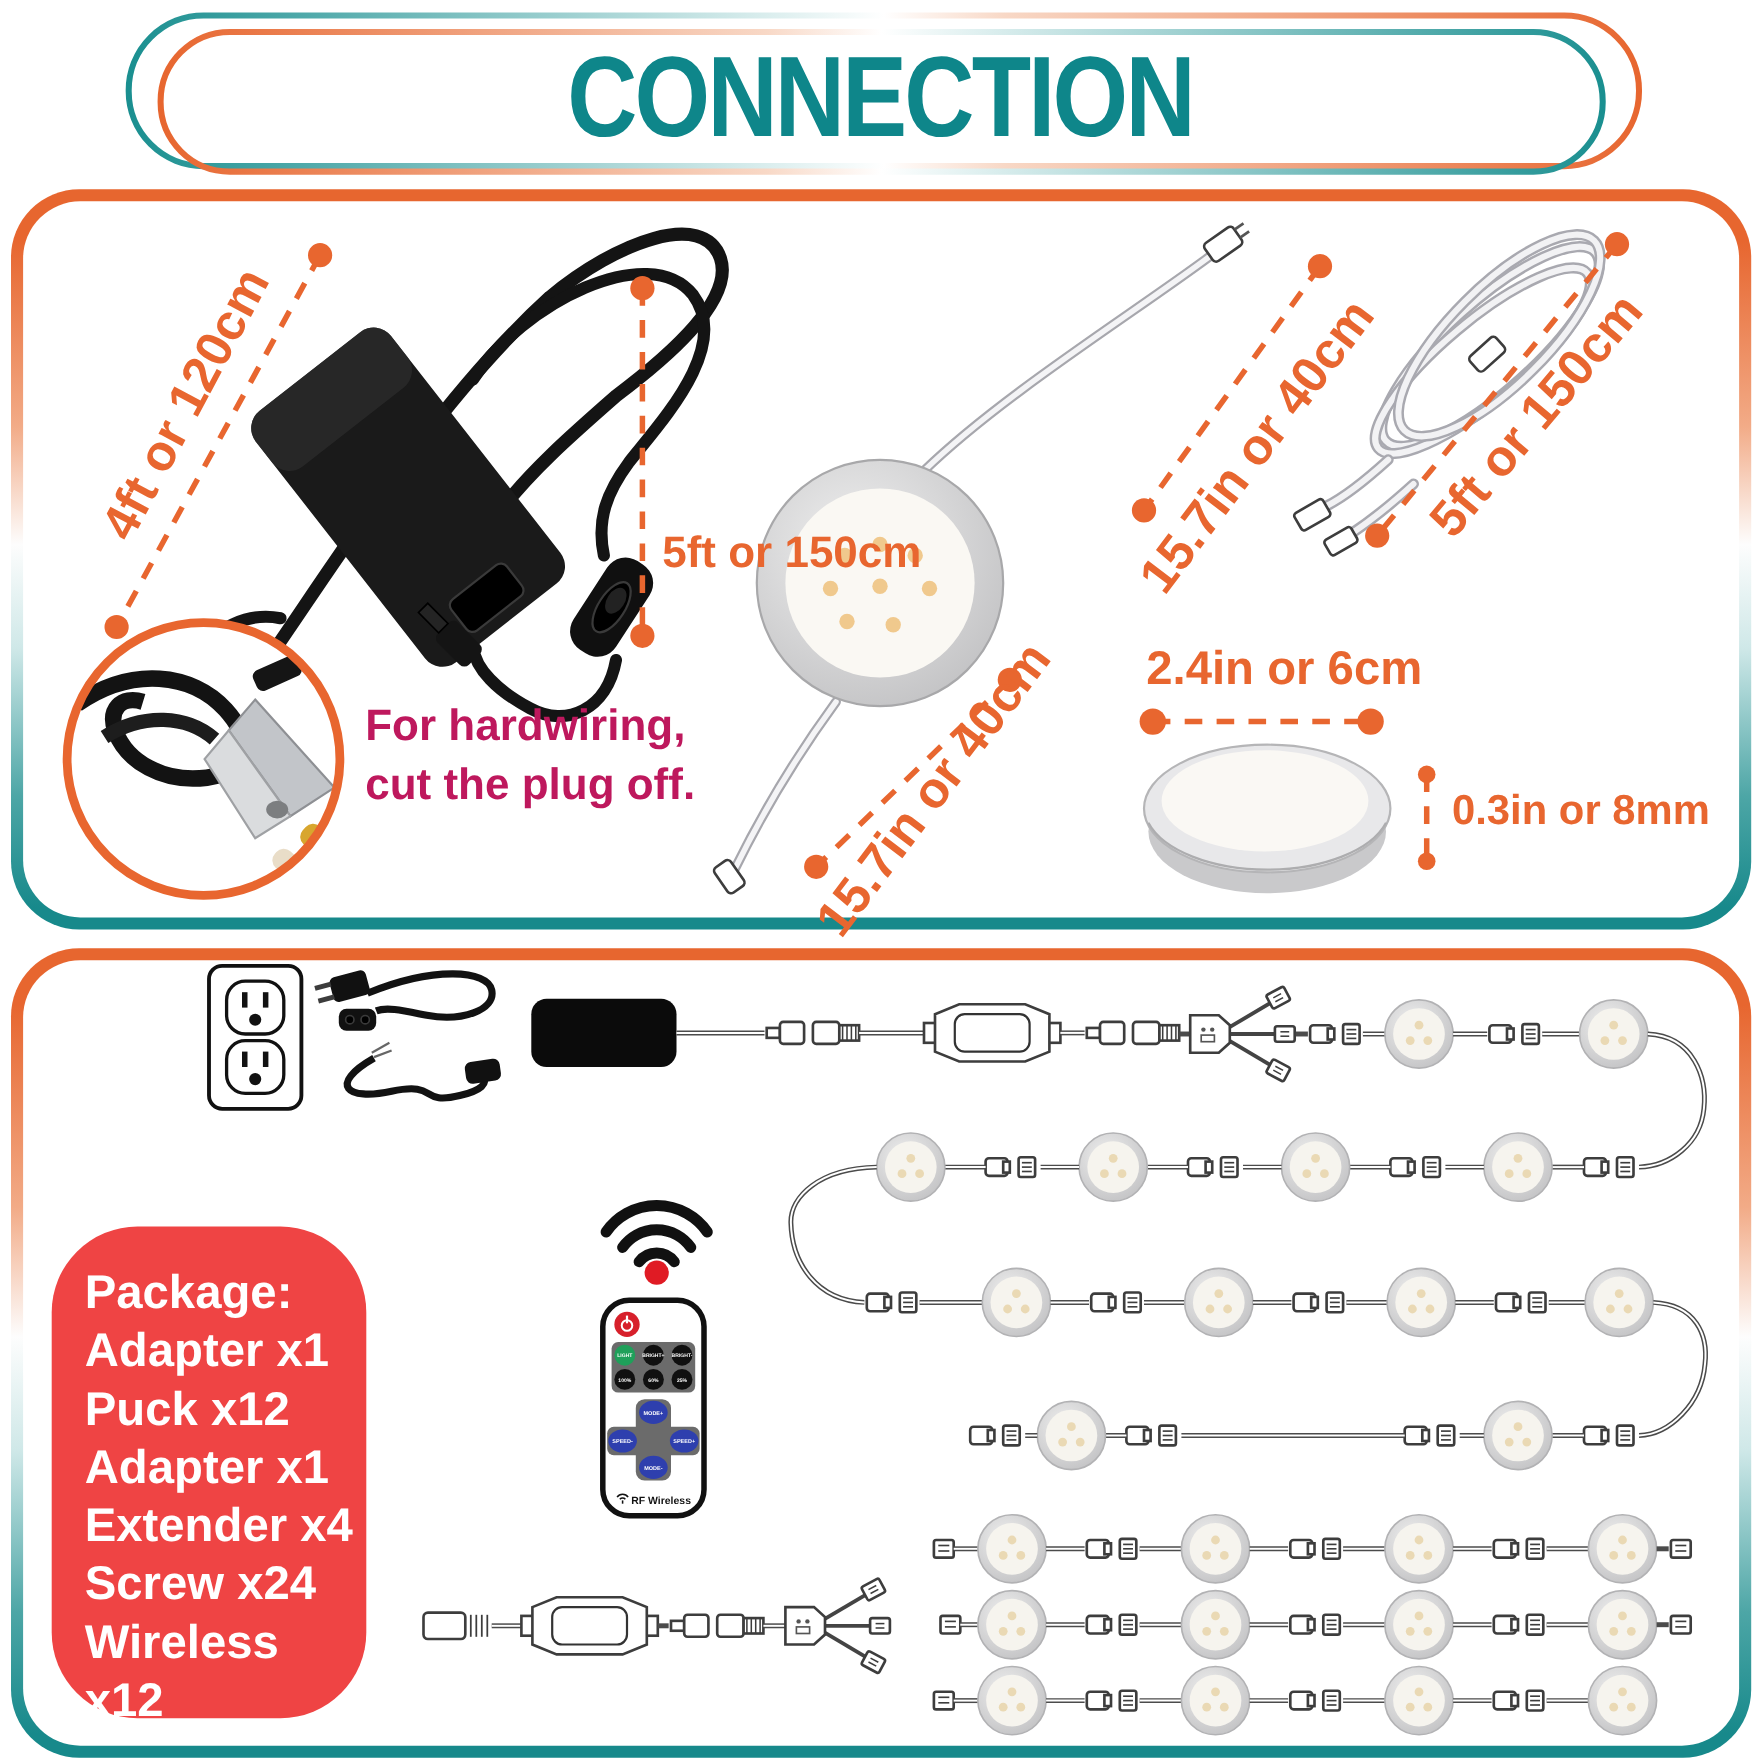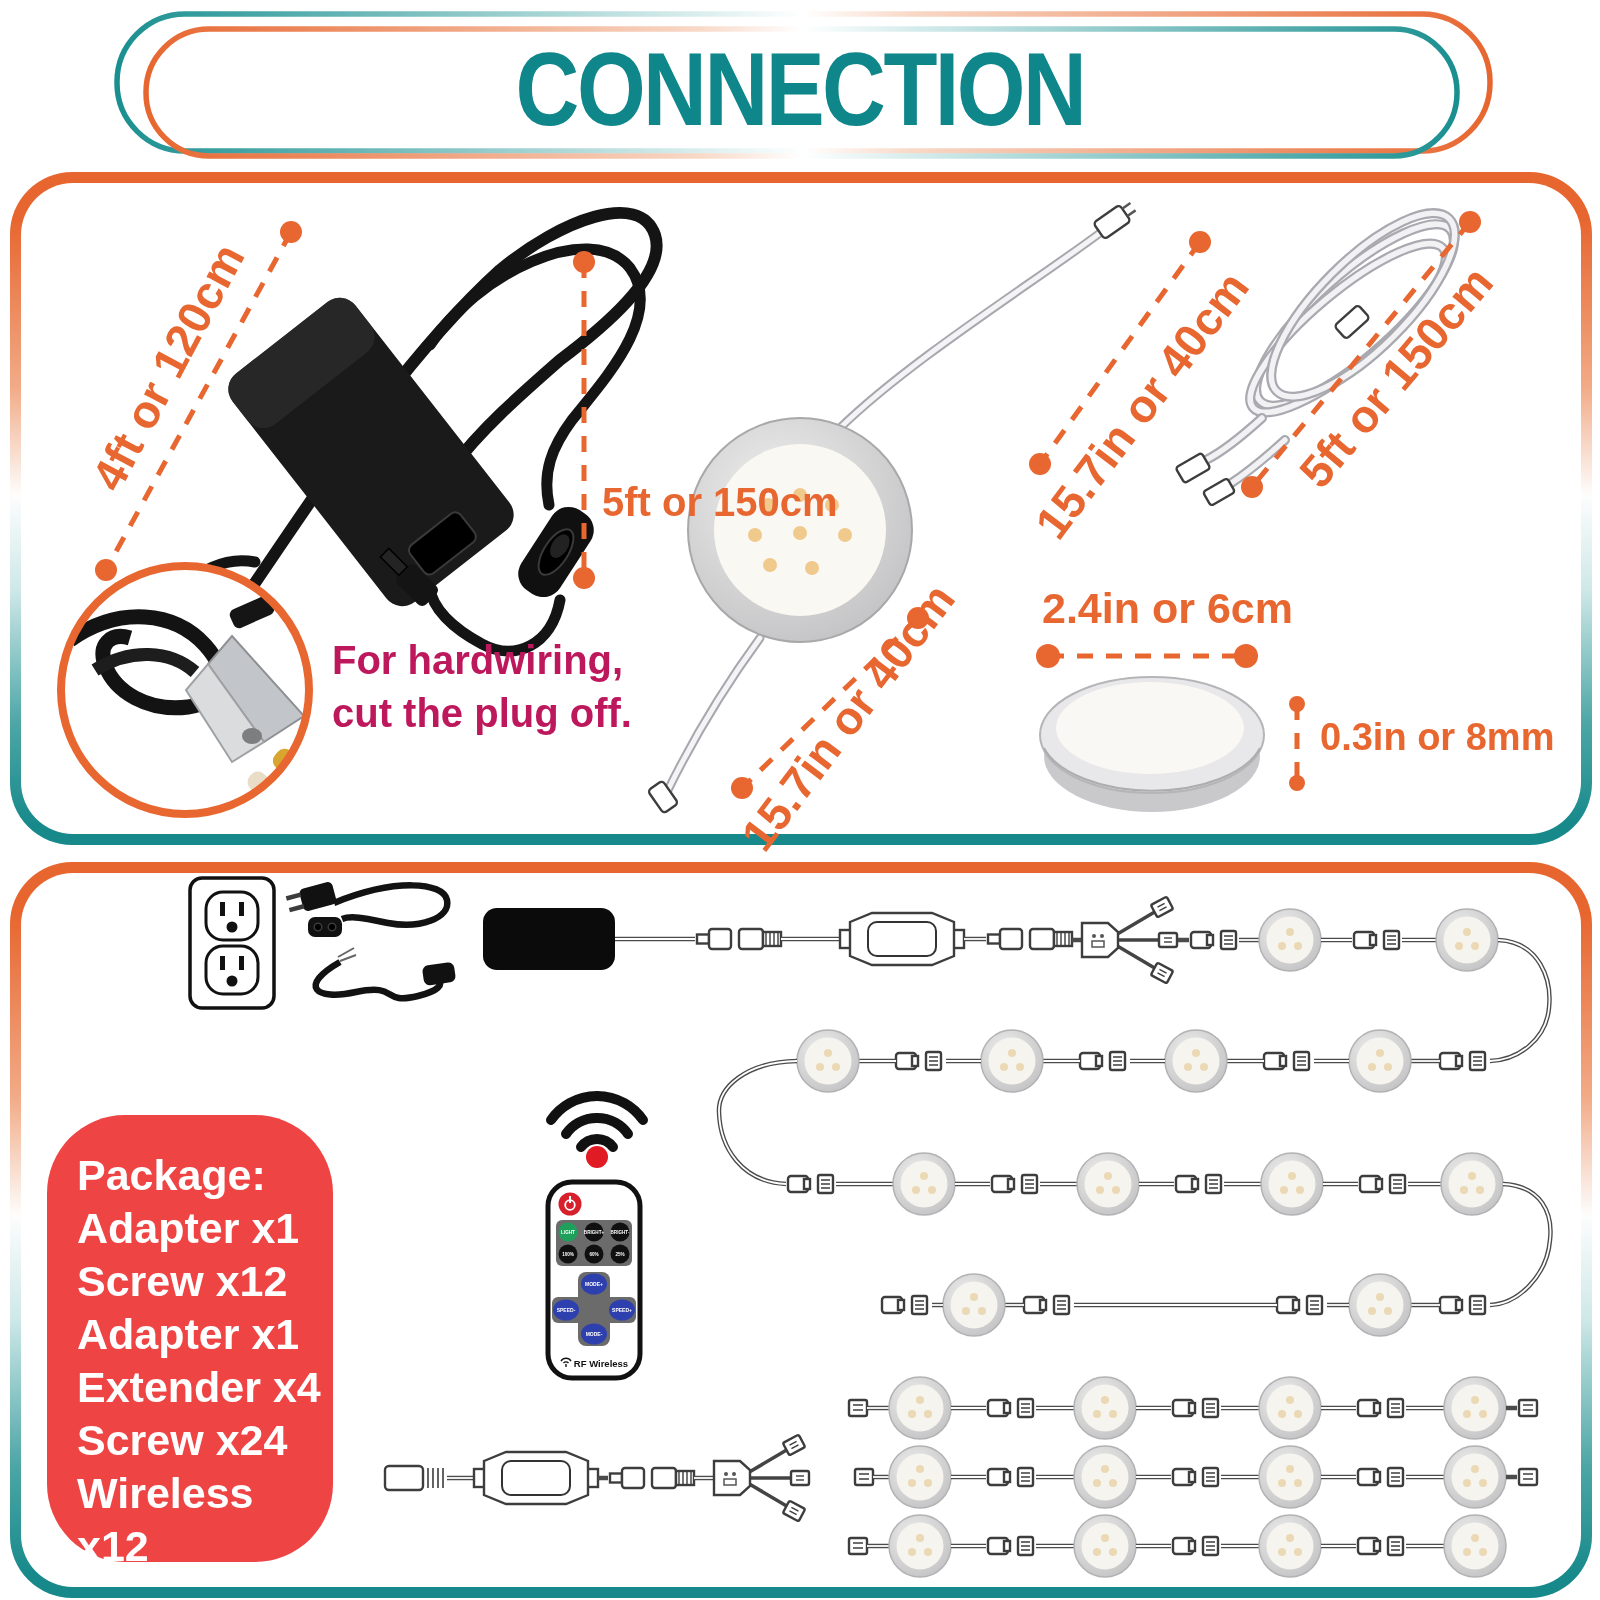--- a/index.html
+++ b/index.html
@@ -556,18 +556,18 @@
 <div class="dim" style="left:1320px;top:716px;font-size:38px;">0.3in or 8mm</div>
 
 <div id="note">
   <div>For hardwiring,</div>
   <div>cut the plug off.</div>
 </div>
 
 <div id="package-box">
   <div>Package:</div>
   <div>Adapter x1</div>
-  <div>Screw x12</div>
+  <div>Puck x12</div>
   <div>Adapter x1</div>
   <div>Extender x4</div>
   <div>Screw x24</div>
   <div>Wireless x12</div>
 </div>
 
 </body></html>

